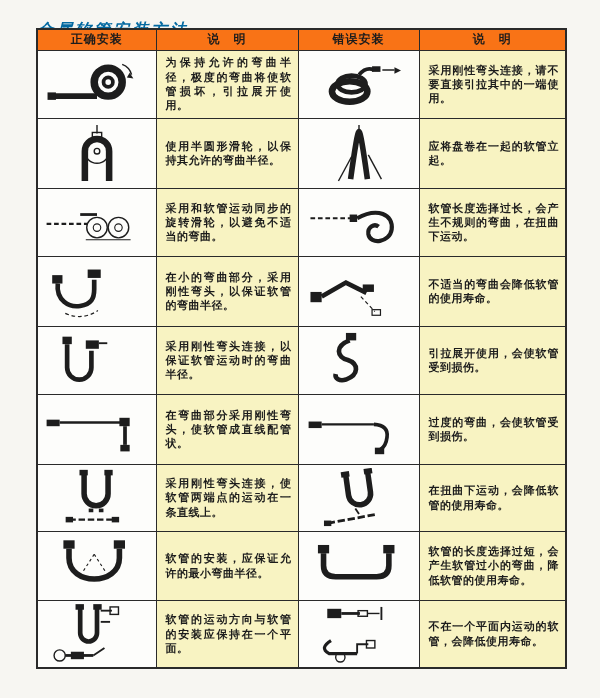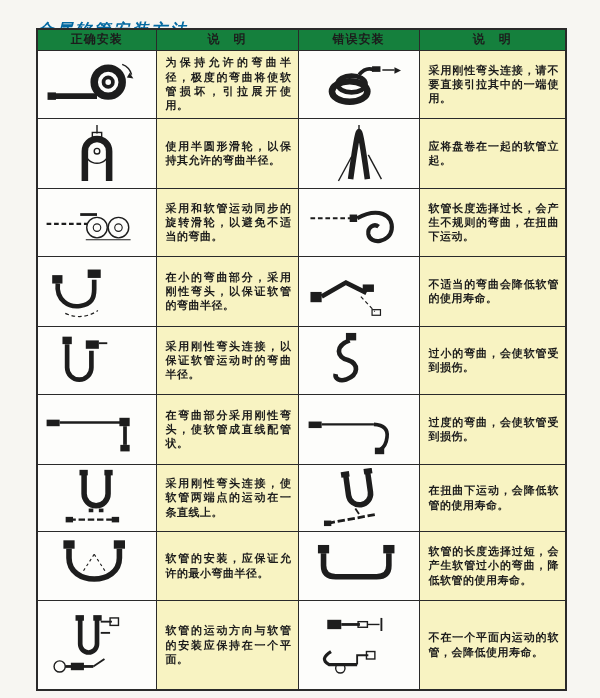--- a/index.html
+++ b/index.html
@@ -3,21 +3,21 @@
 <meta charset="utf-8">
 <style>
   * { margin:0; padding:0; box-sizing:border-box; }
   html,body { width:600px; height:698px; }
   body { font-family:"Liberation Sans", sans-serif; background:#f7f6f2; position:relative; overflow:hidden; }
   .title { position:absolute; left:37px; top:20px; font-family:"DejaVu Serif", serif;
            font-size:16px; font-weight:bold; font-style:italic; color:#0369a1; letter-spacing:3px;text-decoration:underline; }
   table.tbl { position:absolute; left:36px; top:28px; width:529px; table-layout:fixed;
               border-collapse:collapse; border:2px solid #2a2a2a; background:#fdfdfb; }
   .tbl th, .tbl td { border:1px solid #2a2a2a; overflow:hidden; }
-  .tbl th { background:#15803d; font-size:12px; font-weight:bold; color:#1c1c1c;
+  .tbl th { background:#f97316; font-size:12px; font-weight:bold; color:#1c1c1c;
             text-align:center; height:21px; letter-spacing:1px; }
   td.img { background:#fdfdfb; text-align:center; vertical-align:middle; }
   td.desc { background:#f8f3c2; vertical-align:middle; }
   td.desc div { font-size:11px; font-weight:bold; color:#1c1c1c; line-height:1.3;
                 letter-spacing:0.5px; padding:3px 6px 3px 9px; text-align:justify; }
   svg.illus { display:block; margin:0 auto; }
   svg.illus path, svg.illus circle, svg.illus ellipse, svg.illus rect.o { fill:none; stroke:#1d1d1d; }
   svg.illus rect.f, svg.illus path.f { fill:#1d1d1d; stroke:none; }
 </style>
 </head>
@@ -162,21 +162,21 @@
       <td class="desc">
           <div>采用刚性弯头连接，以保证软管运动时的弯曲半径。</div>
         </td>
       <td class="img">
           <svg class="illus" width="112" height="60" viewBox="0 0 120 64">
         <rect class="f" x="46" y="3" width="11" height="8"></rect>
         <path d="M50,11 C34,17 36,29 48,32 C60,36 60,48 46,53 C39,55 34,52 35,47" stroke-width="5"></path>
       </svg>
         </td>
       <td class="desc">
-          <div>过小的弯曲，会使软管受到损伤。</div>
+          <div>引拉展开使用，会使软管受到损伤。</div>
         </td>
     </tr>
 
     <tr style="height:70px">
       <td class="img">
           <svg class="illus" width="112" height="62" viewBox="0 0 120 64">
         <rect class="f" x="6" y="22" width="14" height="7"></rect>
         <path d="M20,25 H88" stroke-width="2.5"></path>
         <rect class="f" x="84" y="20" width="11" height="9"></rect>
         <path d="M90,29 V49" stroke-width="4"></path>
@@ -250,21 +250,21 @@
         <rect class="f" x="16" y="10" width="12" height="9"></rect>
             <rect class="f" x="86" y="10" width="12" height="9"></rect>
         <path d="M22,19 V32 Q22,44 35,44 H79 Q92,44 92,32 V19" stroke-width="6"></path>
       </svg>
         </td>
       <td class="desc">
           <div>软管的长度选择过短，会产生软管过小的弯曲，降低软管的使用寿命。</div>
         </td>
     </tr>
 
-    <tr style="height:90px">
+    <tr style="height:68px">
       <td class="img">
           <svg class="illus" width="112" height="66" viewBox="0 0 120 70">
         <path d="M42,8 V34 A9,9 0 0 0 60,34 V8" stroke-width="5"></path>
         <rect class="f" x="37" y="3" width="9" height="6"></rect>
             <rect class="f" x="56" y="3" width="9" height="6"></rect>
         <path d="M64,10 h12" stroke-width="2"></path>
             <rect class="o" x="74" y="6" width="9" height="8" stroke-width="1.5"></rect>
         <path d="M64,22 h10" stroke-width="2"></path>
         <circle cx="20" cy="58" r="6" stroke-width="1.5"></circle>
         <path d="M26,58 H56" stroke-width="3"></path>

